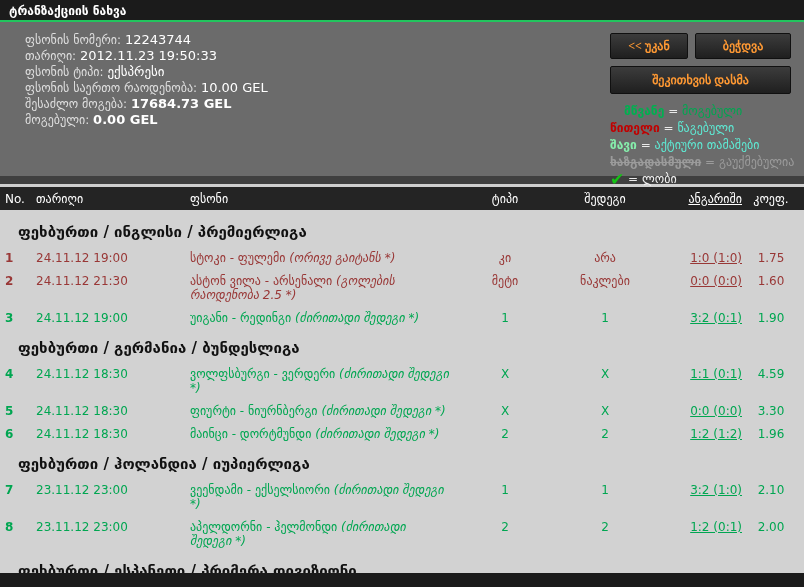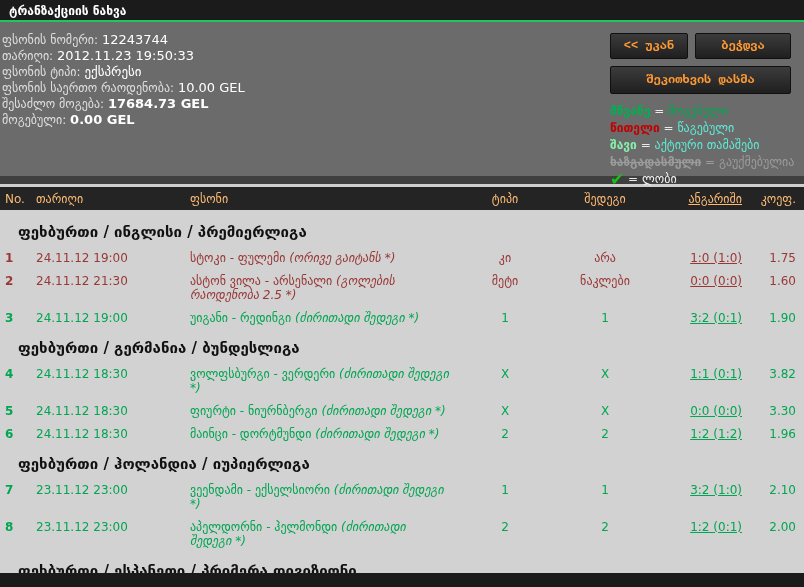--- a/index.html
+++ b/index.html
@@ -15,73 +15,73 @@
   .titlebar {
     height: 22px; background: #1b1b1b; color: #ffffff;
     font-size: 12px; font-weight: bold; line-height: 22px;
     padding-left: 9px; border-bottom: 2px solid #22c55e;
     flex: 0 0 auto;
   }
 
   
   .info-panel {
     position: relative; height: 154px; background: #6b6b6b;
-    flex: 0 0 auto; padding: 10px 0 0 2px; color: #e3e3e3; font-size: 12px;
+    flex: 0 0 auto; padding: 10px 0 0 25px; color: #e3e3e3; font-size: 12px;
   }
   .info-line { line-height: 16px; white-space: nowrap; }
   .info-label { color: #dedede; }
   .info-value { color: #ffffff; font-size: 13px; }
   .info-line.bold .info-value { font-weight: bold; }
 
   
   .actions { position: absolute; top: 11px; right: 13px; width: 181px; }
   .btn-row { display: flex; gap: 7px; }
   .btn {
     background: linear-gradient(#3c3c3c, #1f1f1f);
     border: 1px solid #101010; border-radius: 2px;
     color: #ff9933; font-weight: bold; font-size: 12px;
     height: 26px; line-height: 24px; text-align: center;
-    cursor: pointer; font-family: Liberation Mono, monospace;
+    cursor: pointer; font-family: Liberation Serif, serif;
   }
   .btn-back { width: 78px; }
   .btn-print { width: 96px; }
   .btn-big { width: 181px; height: 28px; line-height: 26px; margin-top: 7px; }
 
   .legend { margin-top: 9px; font-size: 12px; }
   .legend-line { line-height: 17px; white-space: nowrap; }
   .legend .eq { color: #eaeaea; }
-  .lg-green  .term { color: #00b050; font-weight: bold; }
+  .lg-green  .term { color: #00b050; font-weight: bold; margin-left: 14px; }
   .lg-green  .desc { color: #00a651; }
   .lg-red    .term { color: #c00000; font-weight: bold; margin-top: 33px; }
   .lg-red    .desc { color: #5eead4; }
   .lg-black  .term { color: #86efac; font-weight: bold; }
   .lg-black  .desc { color: #5eead4; }
   .lg-strike .term { color: #9b9b9b; font-weight: bold; text-decoration: line-through; }
   .lg-strike .desc { color: #9b9b9b; }
   .lg-strike .eq   { color: #9b9b9b; }
   .lg-check  .term { color: #15c215; font-weight: bold; font-size: 17px; vertical-align: -2px; }
   .lg-check  .desc { color: #f2f2f2; }
 
   
   .spacer { height: 8px; background: #3f3f3f; flex: 0 0 auto; }
   .spacer-line { height: 3px; background: #cfcfcf; flex: 0 0 auto; }
 
   
   .thead {
-    height: 23px; background: #242424; color: #fdba74; font-size: 12px;
+    height: 23px; background: #242424; color: #ffffff; font-size: 12px;
     display: flex; align-items: center; flex: 0 0 auto;
   }
   .tbody { background: #d2d2d2; flex: 1 1 auto; overflow: hidden; padding-top: 4px; }
   .col-no     { width: 36px;  padding-left: 5px; }
   .col-date   { width: 114px; }
   .col-bet    { flex: 1; padding-left: 40px; padding-right: 10px; }
   .col-type   { width: 90px;  text-align: center; }
   .col-result { width: 110px; text-align: center; }
   .col-score  { width: 86px;  text-align: right; padding-right: 4px; text-decoration: underline; }
-  .col-coef   { width: 58px;  text-align: right; padding-right: 8px; }
+  .col-coef   { width: 58px;  text-align: center; padding-right: 8px; }
 
   .section-title {
     font-size: 15px; font-weight: bold; color: #111111;
     padding: 9px 0 6px 18px;
   }
   .trow { display: flex; align-items: flex-start; font-size: 12px; padding: 4px 0 5px 0; }
   .trow .col-no { font-weight: bold; }
   .trow.lost { color: #993736; }
   .trow.won  { color: #00a651; }
   .market { font-style: italic; }
@@ -203,21 +203,21 @@
         <div class="col-coef">1.90</div>
       </div>
       <div class="section-title">ფეხბურთი / გერმანია / ბუნდესლიგა</div>
       <div class="trow won">
         <div class="col-no">4</div>
         <div class="col-date">24.11.12 18:30</div>
         <div class="col-bet"><span class="match">ვოლფსბურგი - ვერდერი </span><span class="market">(ძირითადი შედეგი *)</span></div>
         <div class="col-type">X</div>
         <div class="col-result">X</div>
         <div class="col-score">1:1 (0:1)</div>
-        <div class="col-coef">3.82</div>
+        <div class="col-coef">4.59</div>
       </div>
       <div class="trow won">
         <div class="col-no">5</div>
         <div class="col-date">24.11.12 18:30</div>
         <div class="col-bet"><span class="match">ფიურტი - ნიურნბერგი </span><span class="market">(ძირითადი შედეგი *)</span></div>
         <div class="col-type">X</div>
         <div class="col-result">X</div>
         <div class="col-score">0:0 (0:0)</div>
         <div class="col-coef">3.30</div>
       </div>

